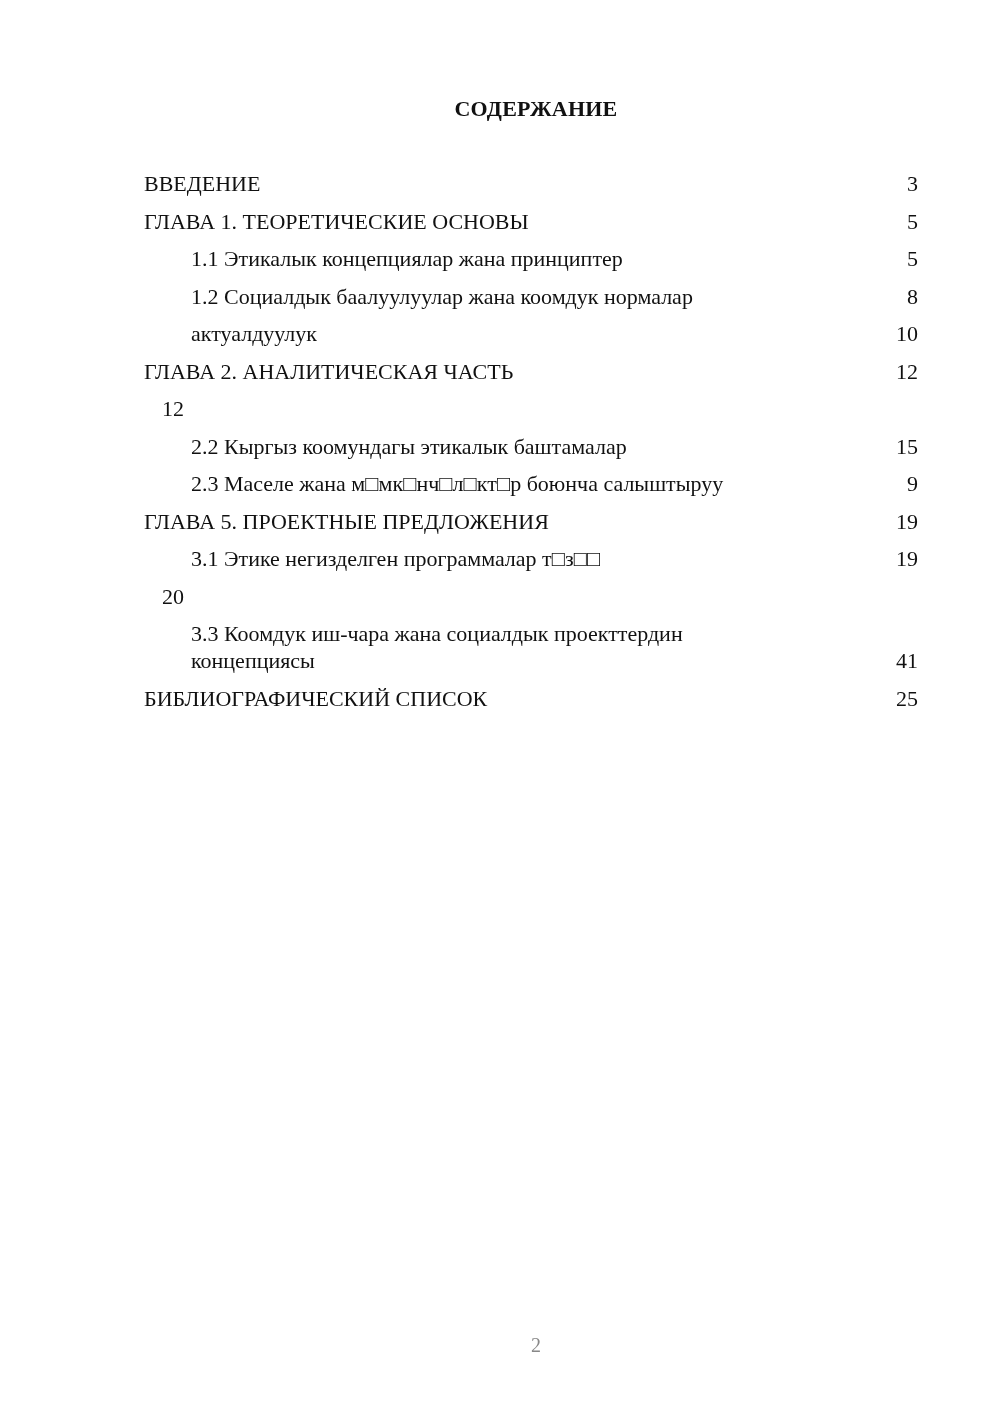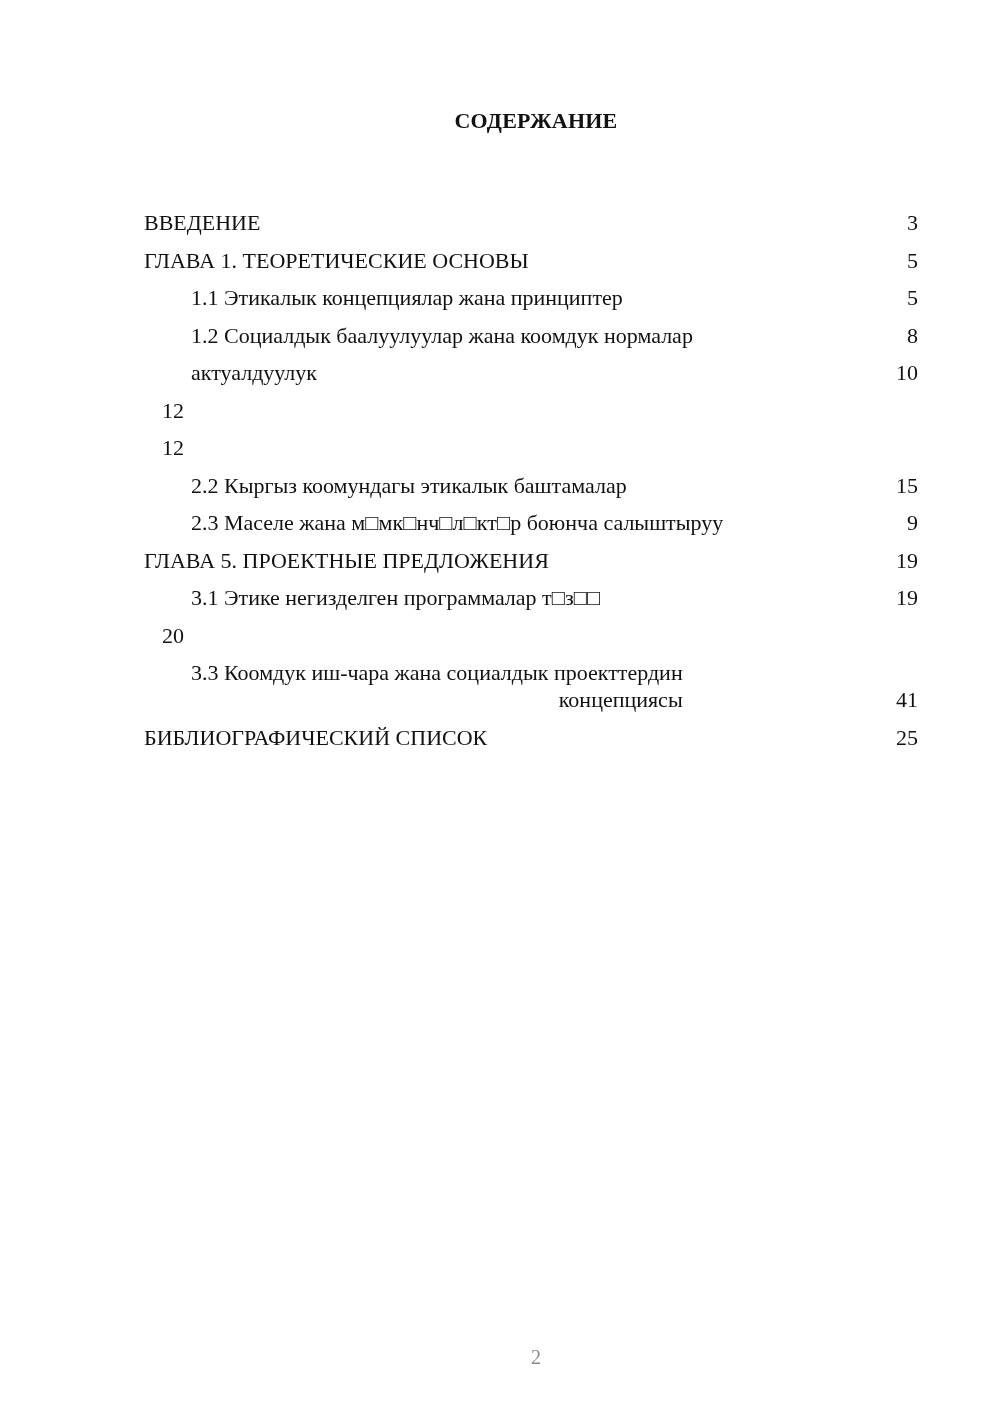--- a/index.html
+++ b/index.html
@@ -10,58 +10,56 @@
     body {
       width: 1000px;
       height: 1414px;
       position: relative;
       overflow: hidden;
       font-family: "Liberation Serif", "DejaVu Serif", serif;
       color: #111111;
     }
     .page {
       position: absolute;
-      left: 0; top: 12px;
+      left: 0; top: 0;
       width: 1000px;
       height: 1110px;
       background: #ffffff;
     }
     .toc-title {
       position: absolute;
       top: 96px;
       left: 0;
       width: 1072px;
       text-align: center;
       font-weight: bold;
       font-size: 22px;
       letter-spacing: 0.2px;
       color: #111;
     }
     .toc {
       position: absolute;
       top: 170px;
       left: 144px;
       width: 774px;
-      margin-top: 27px;
     }
     .toc-row {
       position: relative;
       display: flex;
       align-items: flex-end;
       justify-content: space-between;
       font-size: 22px;
       line-height: 27px;
       margin-bottom: 10.5px;
     }
     .toc-row.level-1 .toc-label {
       padding-left: 0;
     }
     .toc-row.level-2 .toc-label {
       padding-left: 47px;
-      text-align: right;
     }
     .toc-label {
       display: block;
       max-width: 620px;
       white-space: normal;
     }
     .toc-label .wrap-line {
       display: block;
     }
     .toc-page {
@@ -116,20 +114,23 @@
     </div>
 
     <div class="toc-row level-2">
       <span class="toc-label">
         <span class="wrap-line">актуалдуулук</span>
       </span>
       <span class="toc-page">10</span>
     </div>
 
     <div class="toc-row level-1">
+      <span class="toc-label">
+          <span class="wrap-line">ГЛАВА 2. АНАЛИТИЧЕСКАЯ ЧАСТЬ</span>
+        </span>
       <span class="toc-page">12</span>
     </div>
 
     <div class="toc-row level-2">
       <span class="toc-page">12</span>
     </div>
 
     <div class="toc-row level-2">
       <span class="toc-label">
           <span class="wrap-line">2.2 Кыргыз коомундагы этикалык баштамалар</span>

